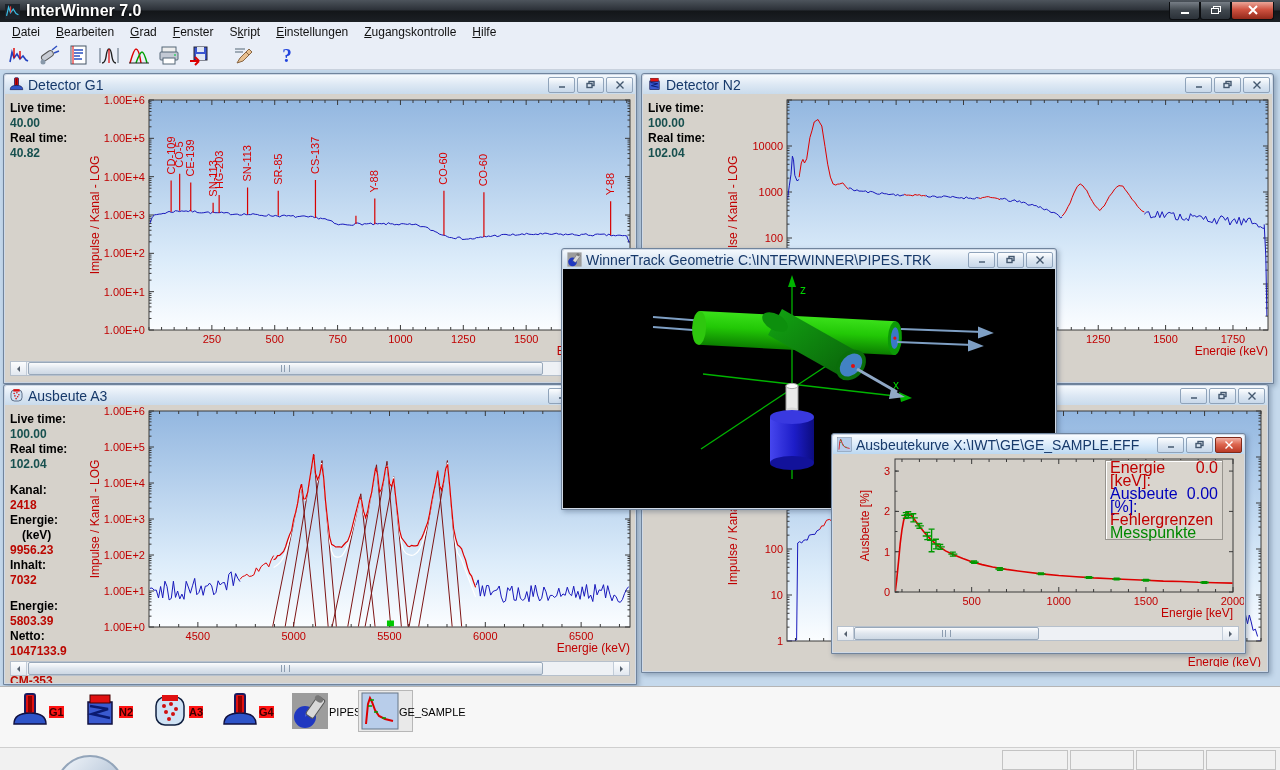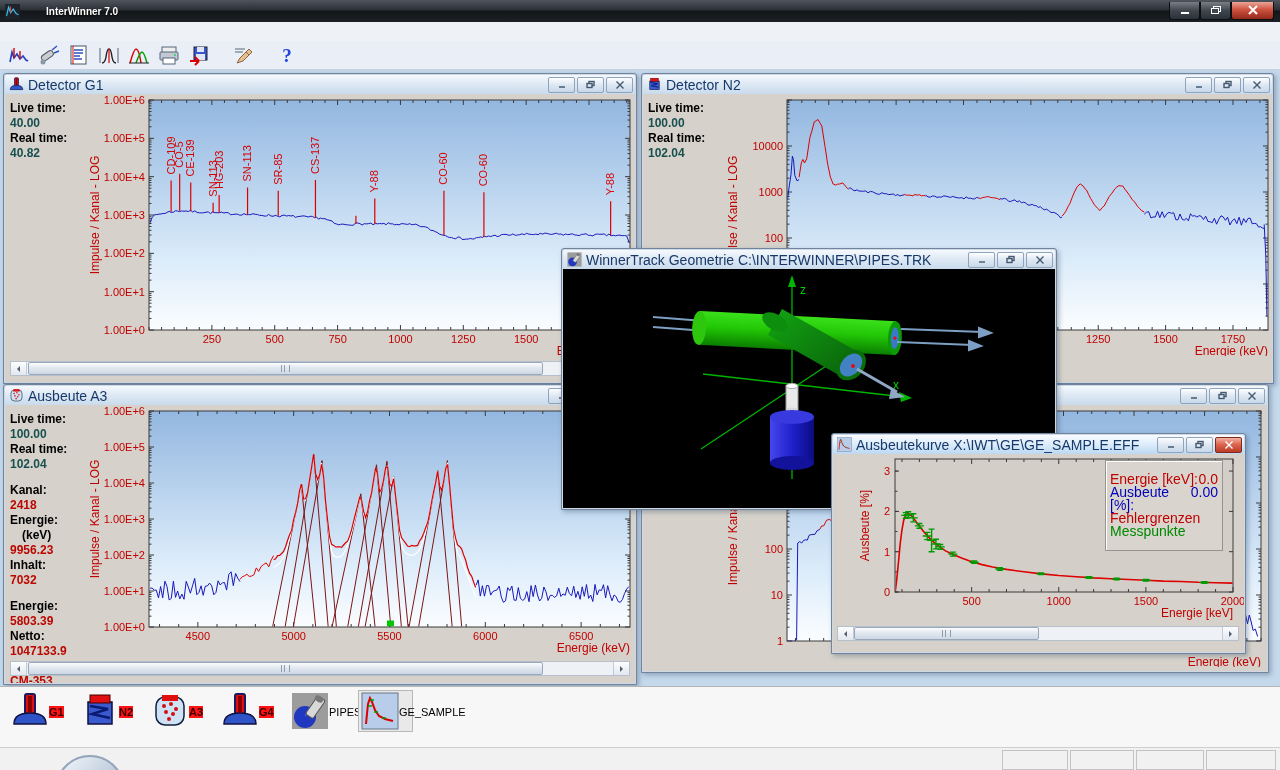--- a/index.html
+++ b/index.html
@@ -4,21 +4,21 @@
 <style>
   html,body{margin:0;padding:0;background:#555;}
   #app{position:relative;width:1280px;height:770px;overflow:hidden;
        font-family:"Liberation Sans",sans-serif;background:#eef1f5;user-select:none;}
   svg{font-family:"Liberation Sans",sans-serif;}
 
   
   .titlebar{position:absolute;left:0;top:0;width:1280px;height:22px;
     background:linear-gradient(180deg,#4d545c 0%,#2c3138 45%,#131619 50%,#1c2025 100%);
     display:flex;align-items:center;gap:6px;padding-left:5px;box-sizing:border-box;color:#fff;}
-  .app-title{font-size:10px;font-weight:bold;text-shadow:0 1px 2px #000;margin-left:20px;}
+  .app-title{font-size:16px;font-weight:bold;text-shadow:0 1px 2px #000;}
   .cap-btns{margin-left:auto;display:flex;height:19px;margin-right:6px;}
   .cap{width:29px;height:17px;border:1px solid #0c0e11;border-top:none;border-radius:0 0 3px 3px;
     background:linear-gradient(#777e86,#3f464d 50%,#2b3138);display:flex;align-items:center;justify-content:center;}
   .cap.close{width:41px;background:linear-gradient(#eba698,#cf5240 45%,#93291b);}
   .menubar{position:absolute;left:0;top:22px;width:1280px;height:19px;background:#e9eef7;
     display:flex;align-items:center;font-size:12px;color:#111;padding-left:4px;box-sizing:border-box;}
   .mitem{padding:1px 8px;cursor:default;}
   .mitem u{text-decoration:underline;}
   .toolbar{position:absolute;left:0;top:41px;width:1280px;height:29px;background:#e9eef7;
     border-bottom:1px solid #c9d1dd;display:flex;align-items:center;padding-left:4px;box-sizing:border-box;}
@@ -56,21 +56,21 @@
   .sarr.left::after{border-right-color:#55606e;left:3px;}
   .sarr.right::after{border-left-color:#55606e;left:6px;}
   .strack{flex:1;position:relative;}
   .sthumb{position:absolute;top:0;height:13px;background:linear-gradient(#fbfcfd,#dfe6ee 50%,#cdd8e4);
      border:1px solid #98a8ba;border-radius:2px;box-sizing:border-box;display:flex;}
   .grip{width:7px;height:7px;margin:auto;border-left:1px solid #8d9db0;border-right:1px solid #8d9db0;
      background:linear-gradient(to right,transparent 2px,#8d9db0 2px,#8d9db0 3px,transparent 3px);}
 
   
   .legend{position:absolute;width:118px;background:#d9d5ce;border:1px solid #97948e;
-     box-shadow:1px 1px 0 #fff inset;font-size:14px;line-height:13px;padding:12px 4px;box-sizing:border-box;}
+     box-shadow:1px 1px 0 #fff inset;font-size:16px;line-height:13px;padding:0 4px;box-sizing:border-box;}
   .lrow{display:flex;justify-content:space-between;}
 
   
   .taskbar{position:absolute;left:0;top:686px;width:1280px;height:61px;background:#f7f7f7;
      border-top:1px solid #b5b5b5;display:flex;align-items:flex-start;padding:3px 0 0 8px;box-sizing:border-box;gap:15px;}
   .titem{width:49px;display:flex;flex-direction:row;align-items:center;padding:1px 2px;border:1px solid transparent;}
   .titem.sel{background:#e9e9e9;border-color:#b7b7b7;}
   .ticon{width:38px;height:38px;}
   .tlab{margin-top:1px;font-size:11px;color:#000;white-space:nowrap;}
   .tlab.red{background:#ff1414;color:#3c0000;font-weight:bold;width:42px;text-align:center;}
@@ -105,20 +105,30 @@
           </svg>
         </div>
       <div class="cap close">
           <svg width="12" height="10">
             <path d="M2,1 L10,9 M10,1 L2,9" stroke="#fff" stroke-width="2"></path>
           </svg>
         </div>
     </div>
   </div>
 
+  <div class="menubar" id="menubar">
+      <div class="mitem"><u>D</u>atei</div>
+      <div class="mitem"><u>B</u>earbeiten</div>
+      <div class="mitem"><u>G</u>rad</div>
+      <div class="mitem"><u>F</u>enster</div>
+      <div class="mitem">S<u>k</u>ript</div>
+      <div class="mitem"><u>E</u>instellungen</div>
+      <div class="mitem"><u>Z</u>ugangskontrolle</div>
+      <div class="mitem"><u>H</u>ilfe</div>
+    </div>
 
   <div class="toolbar" id="toolbar">
       <div class="tbtn">
         <svg width="22" height="22" viewBox="0 0 22 22">
           <polyline points="2,18 4,8 6,14 9,10 12,15 15,12 18,16 20,17" stroke="#2040c0" fill="none" stroke-width="1.6"></polyline>
           <path d="M6,14 L6,4 M12,15 L12,7" stroke="#dd0000" stroke-width="1.4"></path>
         </svg>
       </div>
       <div class="tbtn">
         <svg width="22" height="22" viewBox="0 0 22 22">

